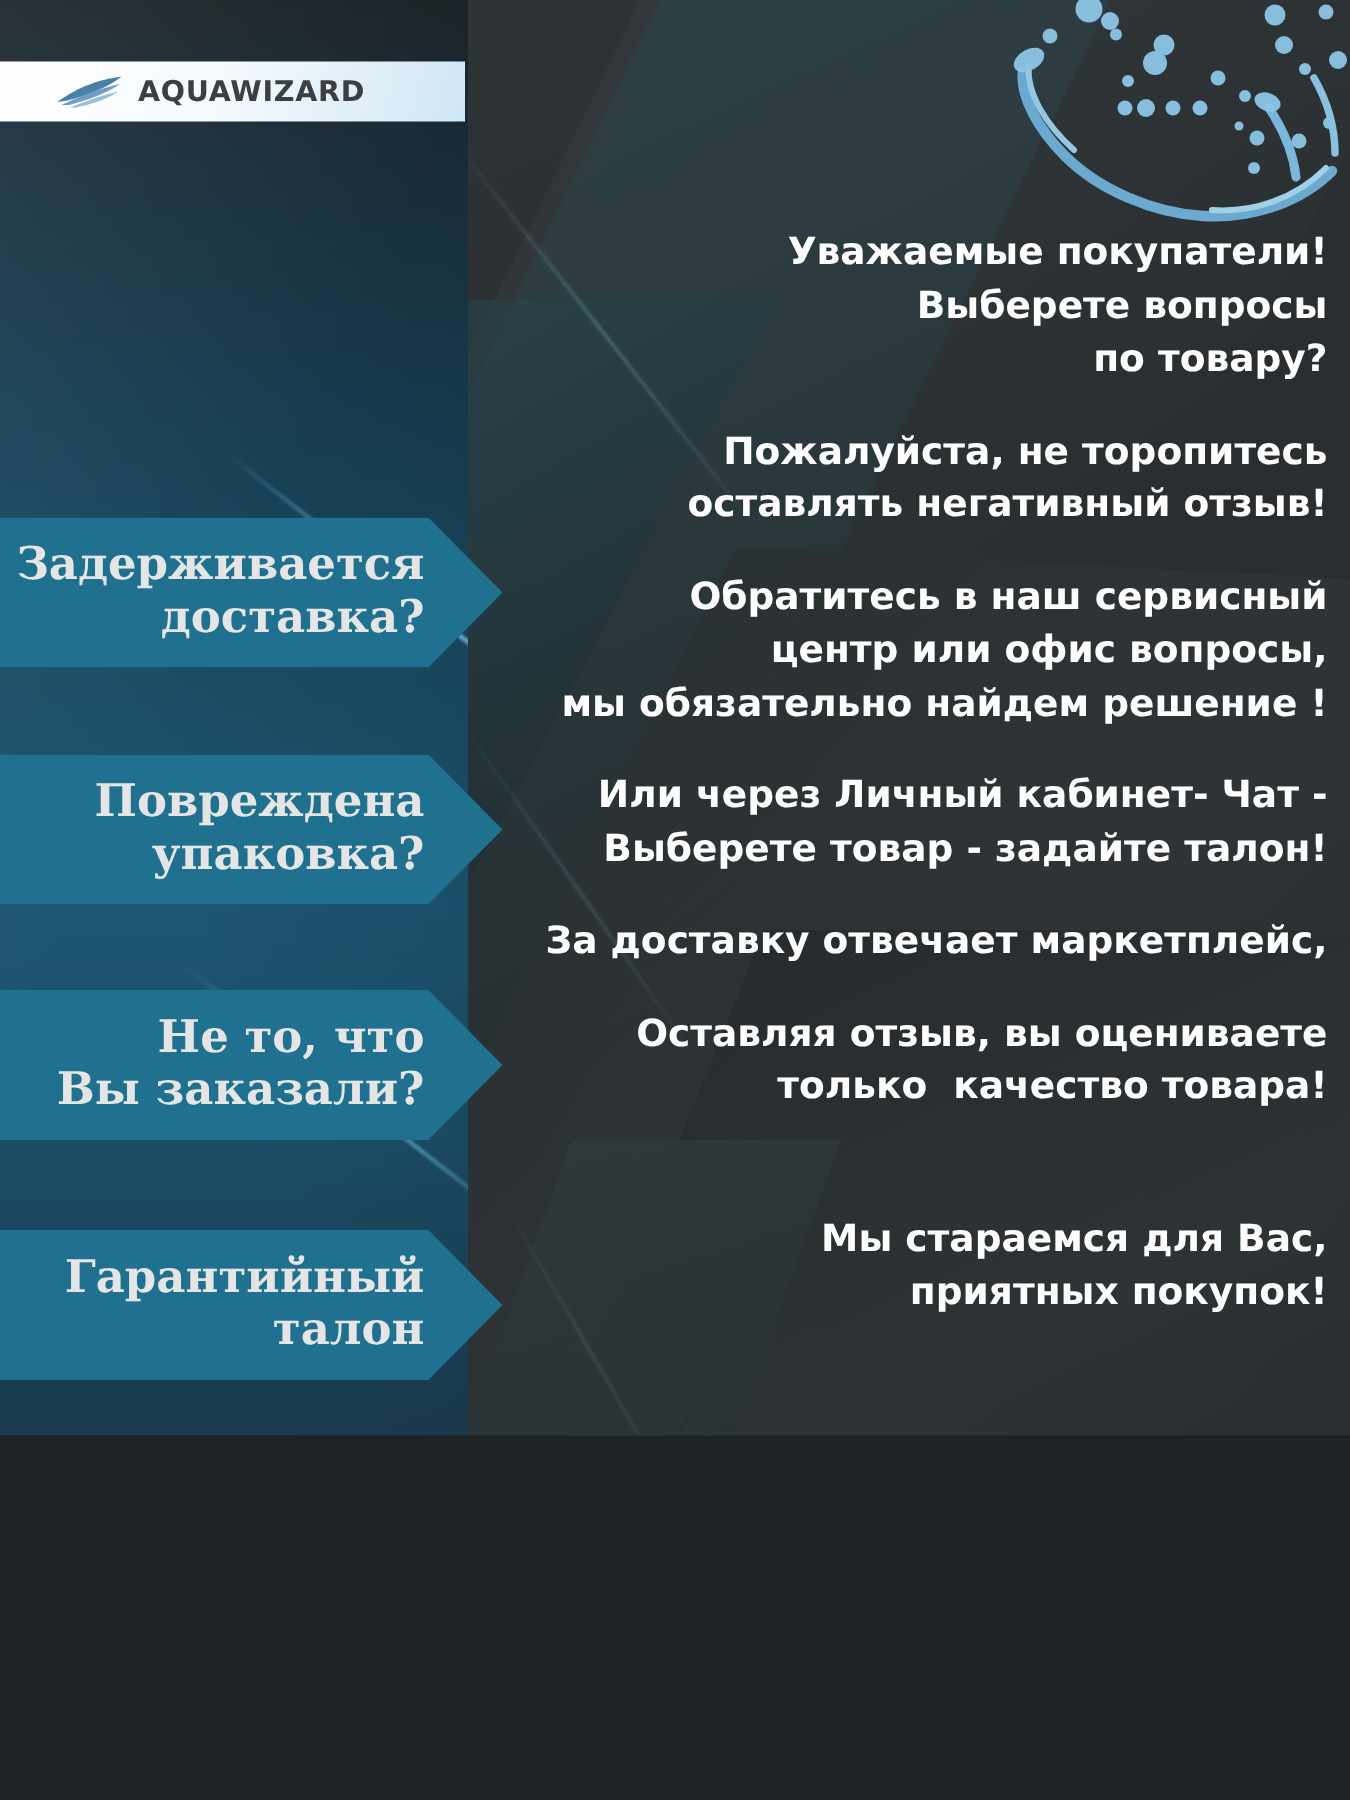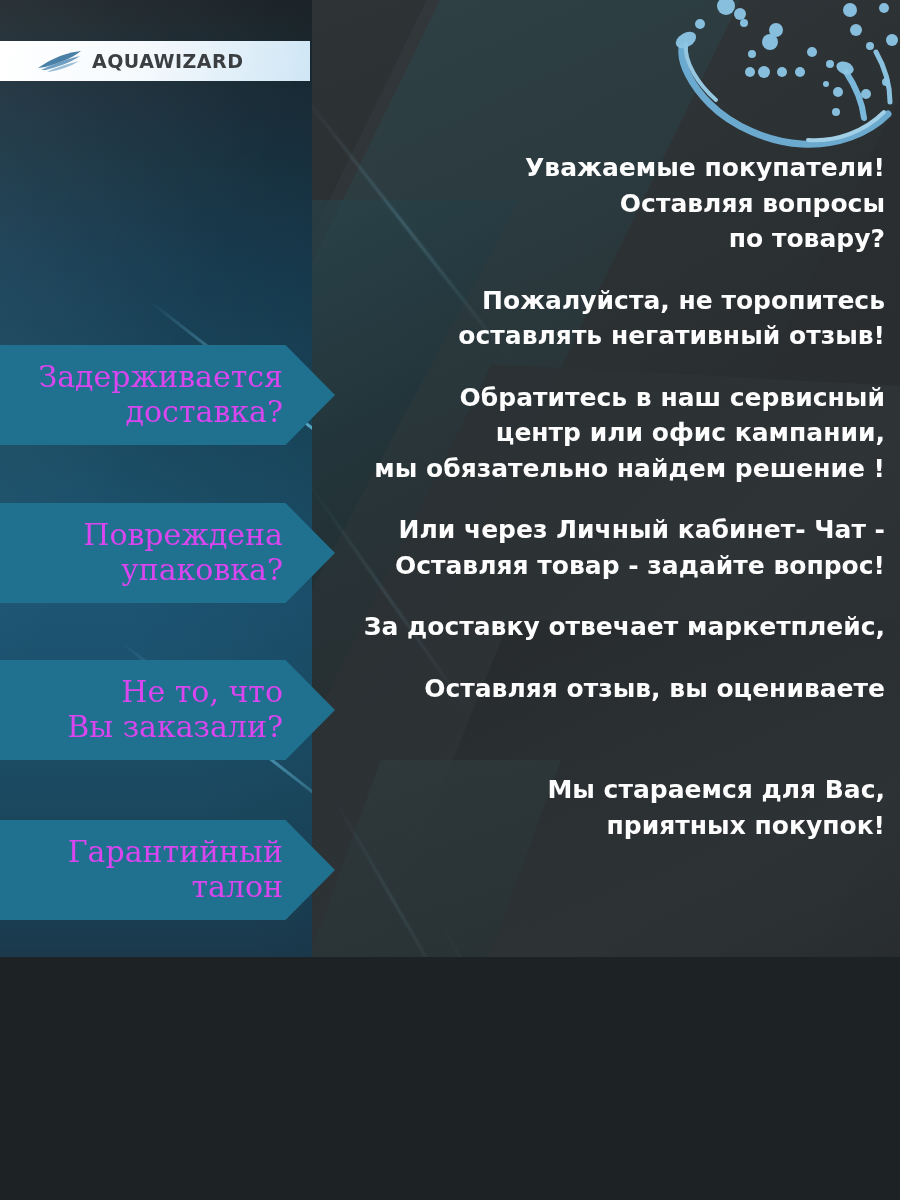--- a/index.html
+++ b/index.html
@@ -205,24 +205,24 @@
     display: flex;
     flex-direction: column;
     align-items: flex-end;
     justify-content: center;
     padding: 0 52px 0 10px;
     box-sizing: border-box;
     text-align: right;
   }
   .ribbon-line {
     font-family: "DejaVu Serif", "Liberation Serif", serif;
-    font-weight: normal;
+    font-weight: bold;
     font-size: 30px;
     line-height: 1.16;
-    color: #d946ef;
+    color: #e5e5e5;
     white-space: nowrap;
   }
   #ribbon-0 { top: 345px; }
   #ribbon-1 { top: 503px; }
   #ribbon-2 { top: 660px; }
   #ribbon-3 { top: 820px; }
 
   
   .messages {
     position: absolute;
@@ -352,46 +352,47 @@
         <span class="ribbon-line">талон</span>
       </div>
     </div>
 
   </div>
 
   <div class="messages">
 
     <div class="msg-block">
       <div class="msg-line">Уважаемые покупатели!</div>
-      <div class="msg-line">Оставляя вопросы</div>
+      <div class="msg-line">Выберете вопросы</div>
       <div class="msg-line">по товару?</div>
     </div>
 
     <div class="msg-block">
       <div class="msg-line">Пожалуйста, не торопитесь</div>
       <div class="msg-line">оставлять негативный отзыв!</div>
     </div>
 
     <div class="msg-block">
       <div class="msg-line">Обратитесь в наш сервисный</div>
-      <div class="msg-line">центр или офис кампании,</div>
+      <div class="msg-line">центр или офис вопросы,</div>
       <div class="msg-line">мы обязательно найдем решение !</div>
     </div>
 
     <div class="msg-block">
       <div class="msg-line">Или через Личный кабинет- Чат -</div>
-      <div class="msg-line">Оставляя товар - задайте вопрос!</div>
+      <div class="msg-line">Выберете товар - задайте талон!</div>
     </div>
 
     <div class="msg-block">
       <div class="msg-line">За доставку отвечает маркетплейс,</div>
     </div>
 
     <div class="msg-block">
       <div class="msg-line">Оставляя отзыв, вы оцениваете</div>
+      <div class="msg-line">только  качество товара!</div>
     </div>
 
     <div class="gap-lg"></div>
 
     <div class="msg-block">
       <div class="msg-line">Мы стараемся для Вас,</div>
       <div class="msg-line">приятных покупок!</div>
     </div>
 
   </div>

